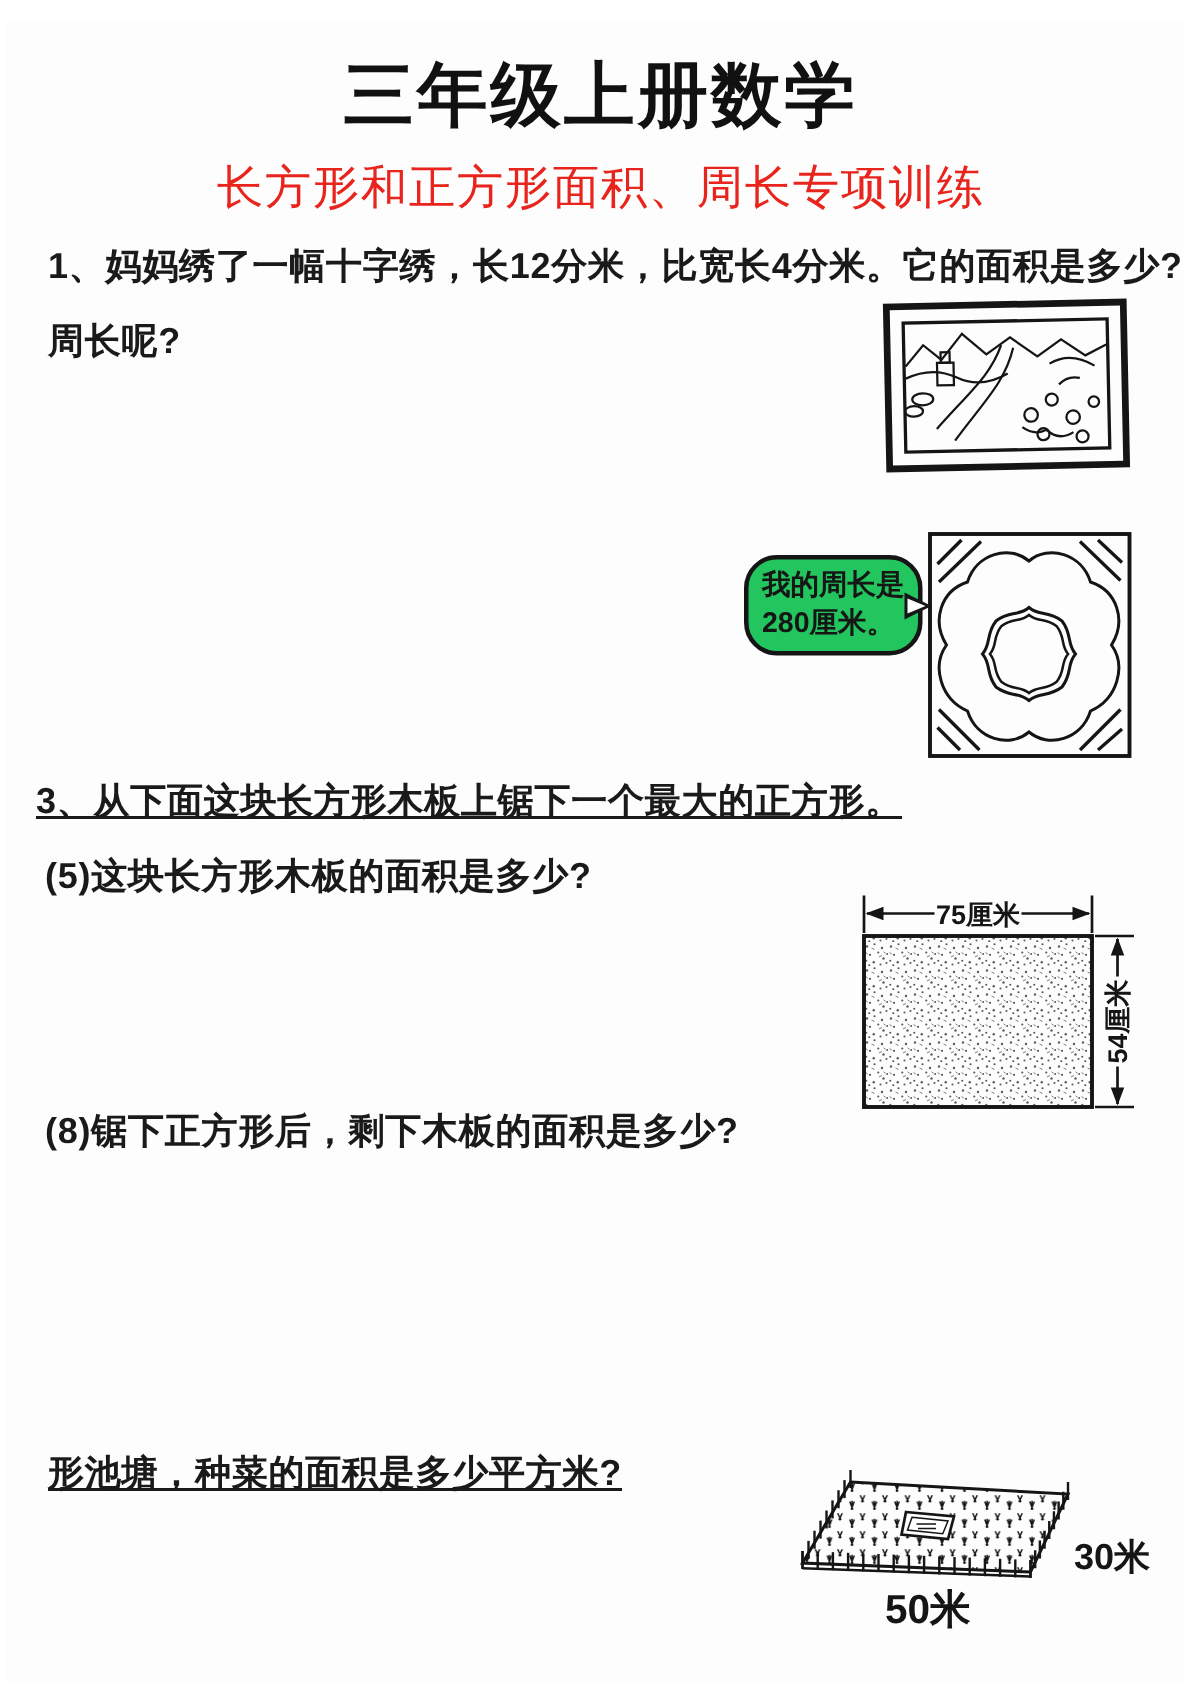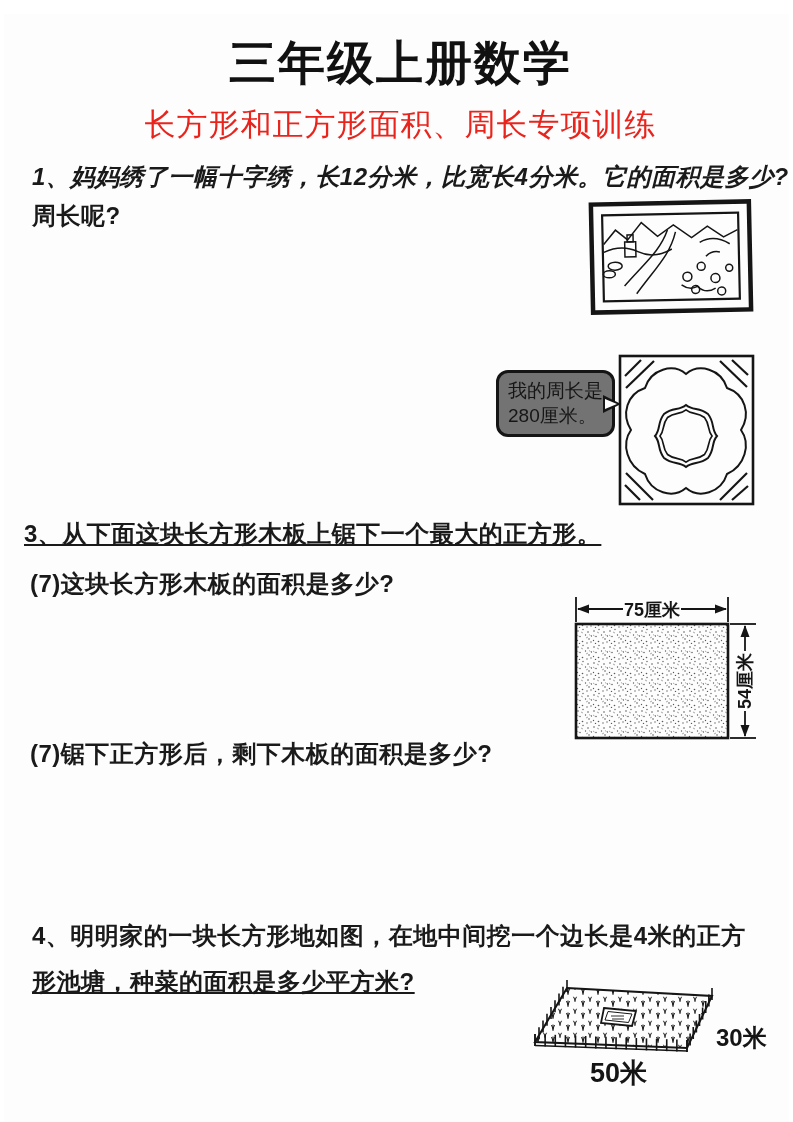--- a/index.html
+++ b/index.html
@@ -19,22 +19,22 @@
     position:absolute; left:0; top:90px; width:793px;
     text-align:center; font-size:31px; font-weight:400; letter-spacing:1px;
     color:#e8241c;
   }
   .q-text {
     position:absolute; font-size:24px; font-weight:700; color:#1a1a1a;
     white-space:nowrap; letter-spacing:0.5px;
   }
   .bubble {
     position:absolute; left:492px; top:356px; z-index:2;
-    background:#737373; border:3px solid #151515; border-radius:12px;
-    padding:5px 9px 6px 9px; font-size:19px; font-weight:400; line-height:25px;
+    background:#22c55e; border:3px solid #151515; border-radius:22px;
+    padding:5px 9px 6px 9px; font-size:19px; font-weight:700; line-height:25px;
     white-space:nowrap;
   }
   .bubble::after {
     content:""; position:absolute; right:-18px; top:22px;
     border:9px solid transparent; border-left:18px solid #151515;
   }
   .bubble::before {
     content:""; position:absolute; right:-10px; top:26px; z-index:1;
     border:5px solid transparent; border-left:12px solid #ffffff;
   }
@@ -43,22 +43,22 @@
   svg text.fieldlabel.big { font-size:27px; }
 </style>
 </head>
 <body>
 
 <div class="page">
 
   <div class="title">三年级上册数学</div>
   <div class="subtitle">长方形和正方形面积、周长专项训练</div>
 
-  <div class="q-text" style="left:28px; top:147px;font-style:italic;">1、妈妈绣了一幅十字绣，长12分米，比宽长4分米。它的面积是多少?</div>
-  <div class="q-text" style="left:28px; top:186px;">周长呢?</div>
+  <div class="q-text" style="left:28px; top:147px;">1、妈妈绣了一幅十字绣，长12分米，比宽长4分米。它的面积是多少?</div>
+  <div class="q-text" style="left:28px; top:197px;">周长呢?</div>
 
   <svg class="abs" style="left:584px; top:183px; transform:rotate(-1.2deg);" width="166" height="122" viewBox="0 0 166 122">
     <g fill="none" stroke="#151515">
       <rect x="4" y="6" width="158" height="108" stroke-width="4.5"></rect>
       <rect x="15" y="17" width="136" height="86" stroke-width="2.2"></rect>
       <g stroke-width="1.5">
         <path d="M16,46 L28,32 40,42 54,25 70,39 86,28 104,41 120,30 136,41 150,34"></path>
         <path d="M16,54 Q34,46 50,54 T84,52"></path>
         <path d="M112,46 Q126,38 142,48"></path>
         <rect x="37" y="44" width="11" height="15"></rect>
@@ -100,21 +100,21 @@
           <line x1="116" y1="148" x2="132" y2="134"></line>
       </g>
       <g stroke-width="2">
         <path d="M48,62 C57,55 63,59 70,53 C77,59 83,55 92,62 C99,71 95,77 101,84 C95,91 99,97 92,106 C83,113 77,109 70,115 C63,109 57,113 48,106 C41,97 45,91 39,84 C45,77 41,71 48,62 Z"></path>
         <path transform="translate(70,84) scale(0.84) translate(-70,-84)" d="M48,62 C57,55 63,59 70,53 C77,59 83,55 92,62 C99,71 95,77 101,84 C95,91 99,97 92,106 C83,113 77,109 70,115 C63,109 57,113 48,106 C41,97 45,91 39,84 C45,77 41,71 48,62 Z"></path>
       </g>
     </g>
   </svg>
 
   <div class="q-text" style="left:20px; top:504px;text-decoration:underline;">3、从下面这块长方形木板上锯下一个最大的正方形。</div>
-  <div class="q-text" style="left:26px; top:554px;">(7)这块长方形木板的面积是多少?</div>
+  <div class="q-text" style="left:26px; top:554px;">(5)这块长方形木板的面积是多少?</div>
 
   <svg class="abs" style="left:556px; top:582px;" width="240" height="168" viewBox="0 0 240 168">
     <defs>
       <pattern id="speck" width="16" height="16" patternUnits="userSpaceOnUse">
         <g fill="#5a5a5a">
           <circle cx="2" cy="3" r="0.8"></circle>
             <circle cx="7" cy="1.5" r="0.7"></circle>
             <circle cx="12" cy="4" r="0.8"></circle>
           <circle cx="15.5" cy="8" r="0.7"></circle>
             <circle cx="4" cy="8.5" r="0.75"></circle>
@@ -145,23 +145,22 @@
       </g>
     </g>
     <polygon points="17,13 29,8.5 29,17.5" fill="#151515"></polygon>
     <polygon points="167,13 155,8.5 155,17.5" fill="#151515"></polygon>
     <polygon points="185,29 180.5,41 189.5,41" fill="#151515"></polygon>
     <polygon points="185,141 180.5,129 189.5,129" fill="#151515"></polygon>
     <text x="92" y="20" text-anchor="middle" class="dim">75厘米</text>
     <text transform="translate(191,85) rotate(-90)" text-anchor="middle" class="dim">54厘米</text>
   </svg>
 
-  <div class="q-text" style="left:26px; top:724px;">(7)锯下正方形后，剩下木板的面积是多少?</div>
-
-  <div class="q-text" style="left:28px; top:906px;">4、明明家的一块长方形地如图，在地中间挖一个边长是4米的正方</div>
+  <div class="q-text" style="left:26px; top:724px;">(8)锯下正方形后，剩下木板的面积是多少?</div>
+
   <div class="q-text" style="left:28px; top:952px;text-decoration:underline;">形池塘，种菜的面积是多少平方米?</div>
 
   <svg class="abs" style="left:500px; top:958px;" width="292" height="124" viewBox="0 0 292 124">
     <defs>
       <pattern id="cropP" width="15" height="12" patternUnits="userSpaceOnUse">
         <g stroke="#151515" stroke-width="1" fill="none">
           <path d="M4,9 L2.5,5 M4,9 L5.5,5 M4,9 L4,4.5"></path>
           <path d="M11,4 L9.5,0.8 M11,4 L12.5,0.8"></path>
         </g>
         <circle cx="4" cy="9.8" r="0.9" fill="#151515"></circle>

